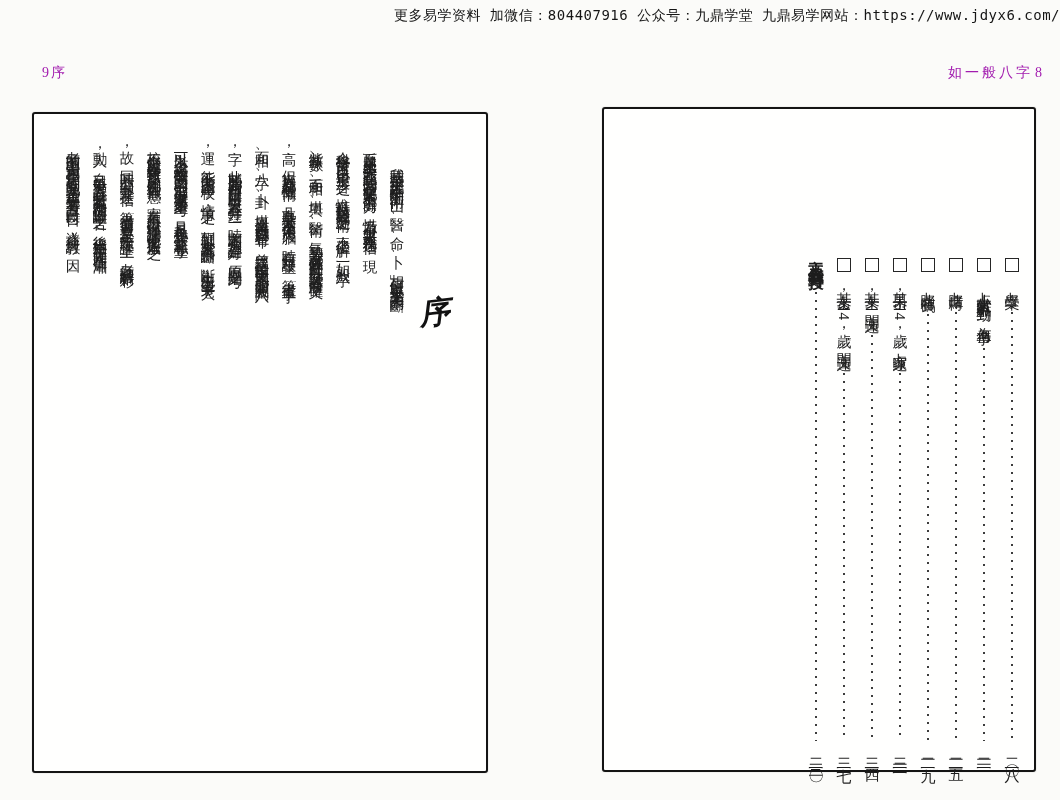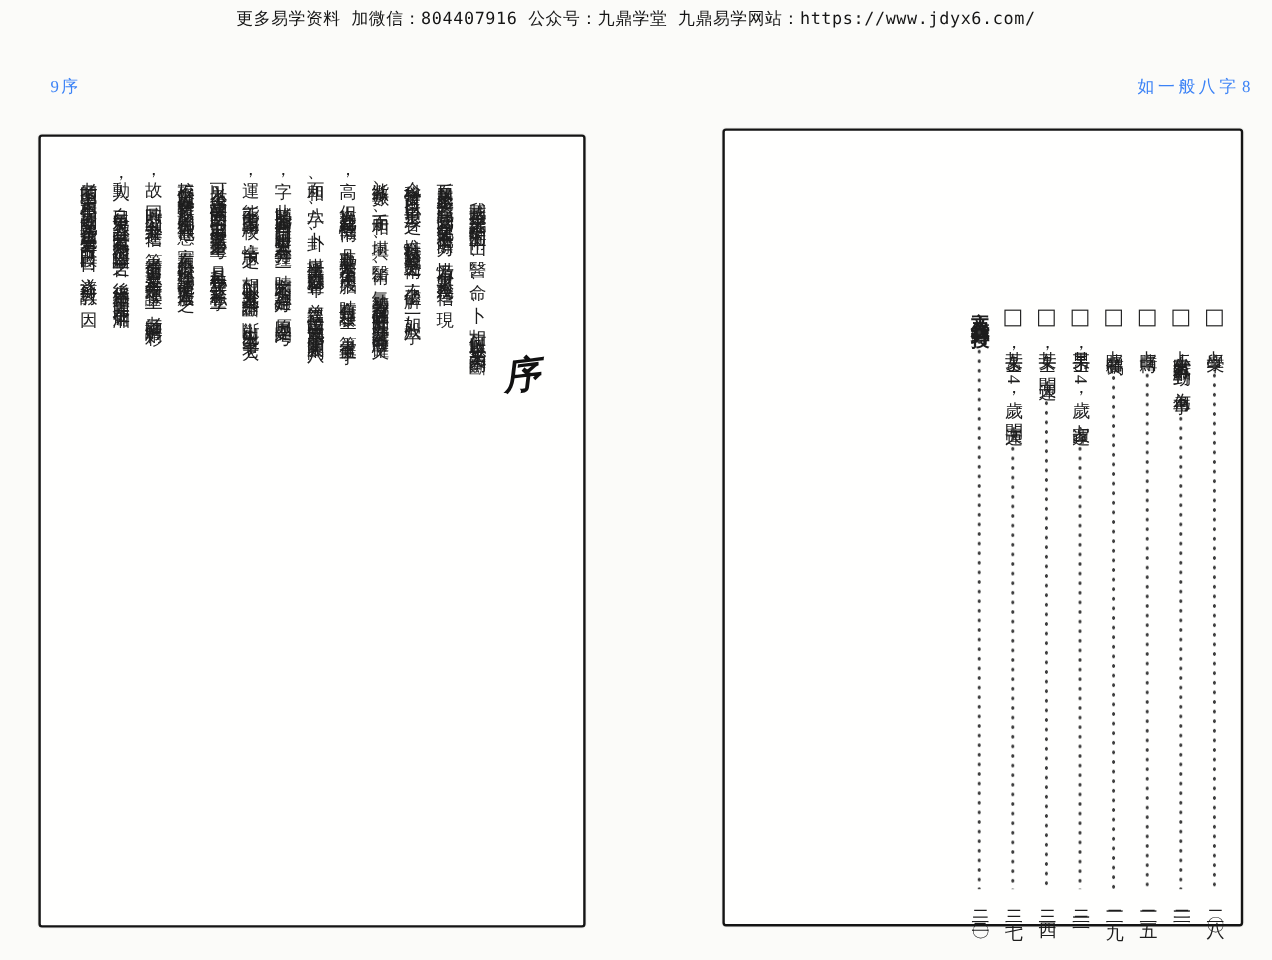--- a/index.html
+++ b/index.html
@@ -3,26 +3,26 @@
 <meta charset="utf-8">
 <style>
   html,body{margin:0;padding:0;}
   body{
     width:1060px;height:800px;position:relative;overflow:hidden;
     background:#fbfbf9;color:#1b1b1b;
     font-family:"Liberation Serif","DejaVu Serif",serif;
   }
   
   .site-header{
-    position:absolute;top:7px;left:0;right:0;text-align:center;
+    position:absolute;top:7px;left:0;right:0;text-align:right;
     font-family:"DejaVu Sans Mono","Liberation Sans",sans-serif;
     font-size:14px;letter-spacing:.5px;color:#151515;white-space:nowrap;
   }
   
-  .running{position:absolute;top:64px;font-size:14px;color:#3b82f6;}
+  .running{position:absolute;top:64px;font-size:14px;color:#a21caf;}
   .running-left{left:40px;letter-spacing:6px;}
   .running-right{right:16px;letter-spacing:3px;}
   .running .num{letter-spacing:0;padding:0 2px;}
   
   .page{position:absolute;background:#fffffe;border:2.4px solid #141414;border-radius:3px;
         box-shadow:0 0 0 1px rgba(0,0,0,.04);}
   .page-left{left:32px;top:112px;width:452px;height:657px;}
   .page-right{left:602px;top:107px;width:430px;height:661px;}
   
   .left-text{

